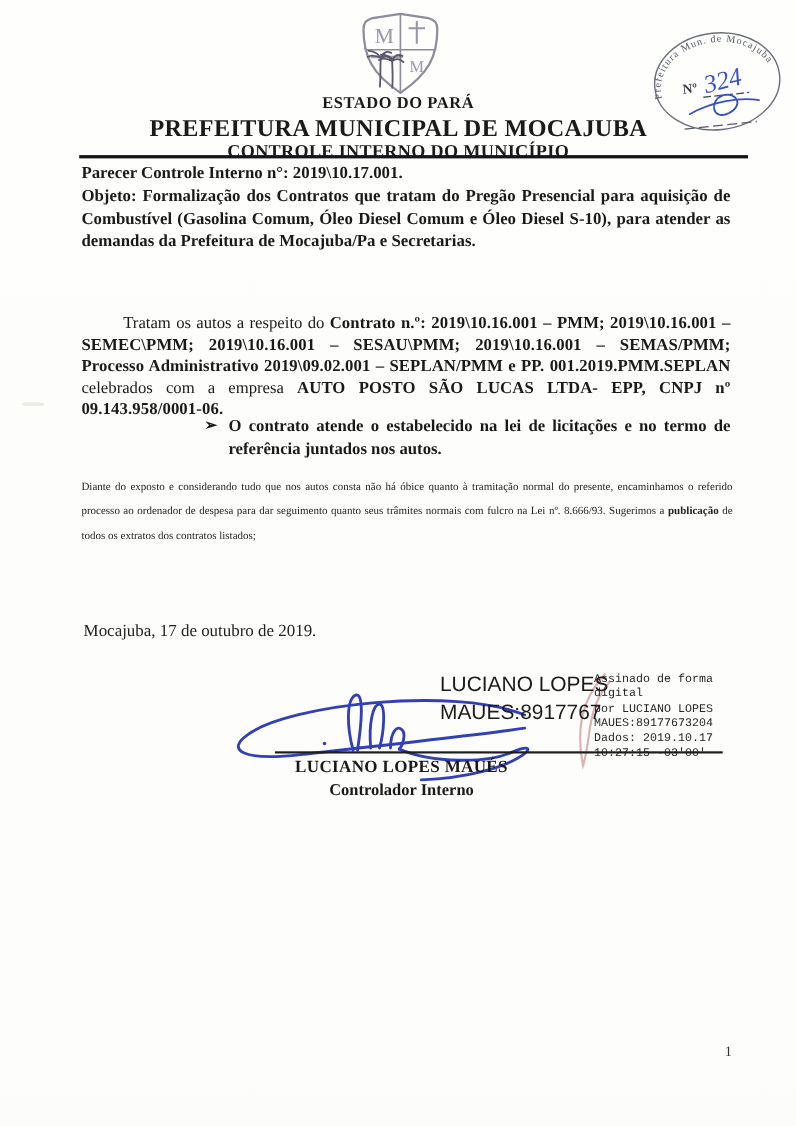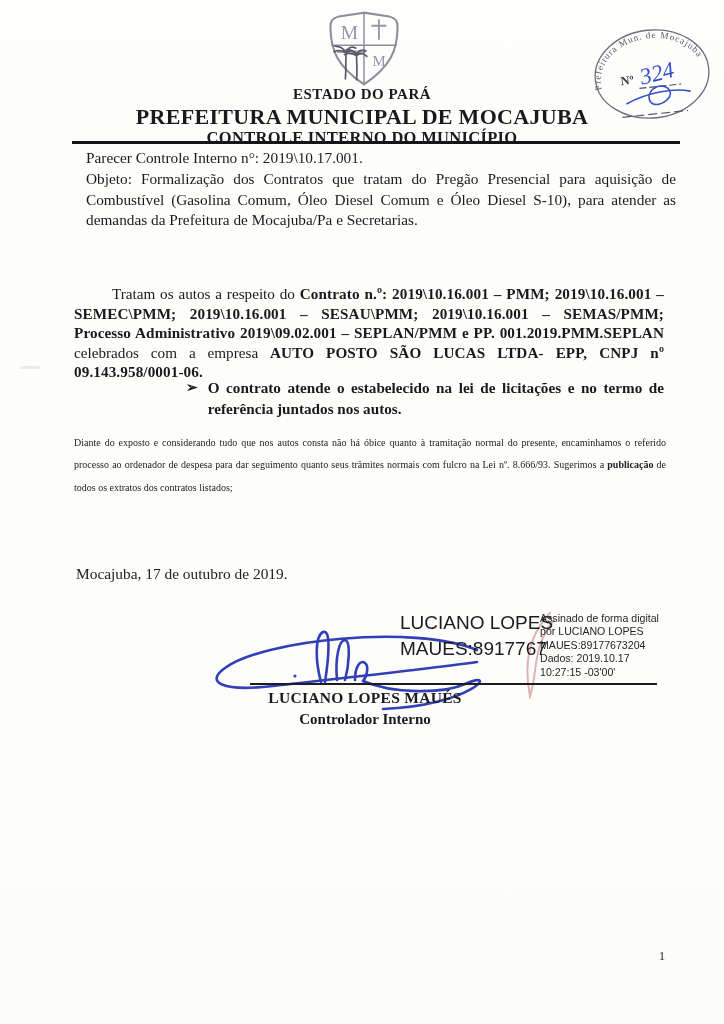--- a/index.html
+++ b/index.html
@@ -16,40 +16,40 @@
   
   .crest{left:318px;top:8px;width:92px;height:82px;}
   .hdr{left:0;top:86px;width:724px;text-align:center;font-weight:bold;line-height:1.1;}
   .hdr .l1{font-size:15px;letter-spacing:.5px;}
   .hdr .l2{font-size:22px;letter-spacing:.3px;margin-top:2px;}
   .hdr .l3{font-size:16.5px;letter-spacing:.3px;margin-top:0;}
   .rule{left:72px;top:141px;width:608px;height:3px;background:#14141a;}
   
   .stamp{right:10px;top:24px;width:124px;height:100px;transform:rotate(-6deg);}
   
-  .intro{left:74px;top:148px;width:590px;font-weight:normal;font-size:15.3px;line-height:20.8px;text-align:justify;margin-left:12px;}
+  .intro{left:74px;top:148px;width:590px;font-weight:bold;font-size:15.3px;line-height:20.8px;text-align:justify;}
   .intro p{margin:0;}
   
   .sect{left:74px;top:252px;font-weight:bold;font-size:15.5px;text-decoration:underline;text-underline-offset:3px;letter-spacing:.4px;}
   
   .para1{left:74px;top:284px;width:590px;font-size:15.2px;line-height:19.5px;text-align:justify;text-indent:38px;}
   .para1 b{letter-spacing:.1px;}
   
   .bullet{left:186px;top:378px;width:478px;display:flex;gap:10px;font-weight:bold;font-size:15.2px;line-height:20.5px;}
   .bullet .mk{flex:0 0 auto;font-size:14px;line-height:20.5px;}
   .bullet .tx{text-align:justify;}
   
   .para2{left:74px;top:432px;width:592px;font-size:10px;line-height:22.3px;text-align:justify;color:#222;}
   
   .dateline{left:76px;top:565px;font-size:15.4px;color:#222;}
   
   .sig-svg{left:203px;top:610px;width:292px;height:106px;}
   .flourish{left:514px;top:608px;width:44px;height:94px;opacity:.85;}
   .digbig{left:400px;top:610px;width:146px;font-family:"Liberation Sans","DejaVu Sans",sans-serif;font-size:19px;line-height:25.5px;color:#1b1b1b;white-space:nowrap;}
-  .digsmall{left:540px;top:612px;width:126px;font-family:Liberation Sans, sans-serif;font-size:10.6px;line-height:13.4px;color:#262626;}
+  .digsmall{left:540px;top:612px;width:126px;font-family:Liberation Mono, monospace;font-size:10.6px;line-height:13.4px;color:#262626;}
   .sigline{left:250px;top:683px;width:407px;height:2px;background:#1d1d1d;}
   .signame{left:250px;top:689px;width:230px;text-align:center;font-weight:bold;font-size:15.5px;letter-spacing:.3px;}
   .sigtitle{left:250px;top:711px;width:230px;text-align:center;font-weight:bold;font-size:15px;}
   
   .pageno{left:652px;top:948px;width:20px;text-align:center;font-size:13px;color:#333;}
   
   .artifact{left:20px;top:366px;width:20px;height:3px;background:#ebebe4;border-radius:2px;}
 </style>
 </head>
 <body>

